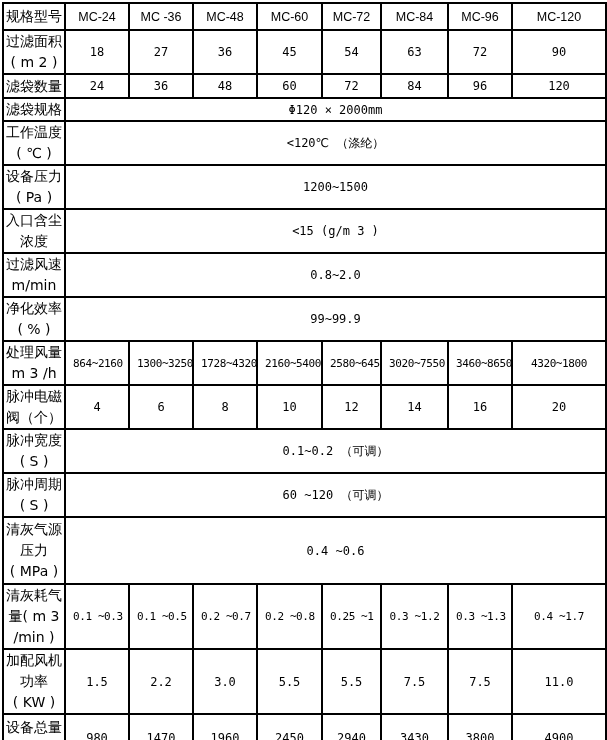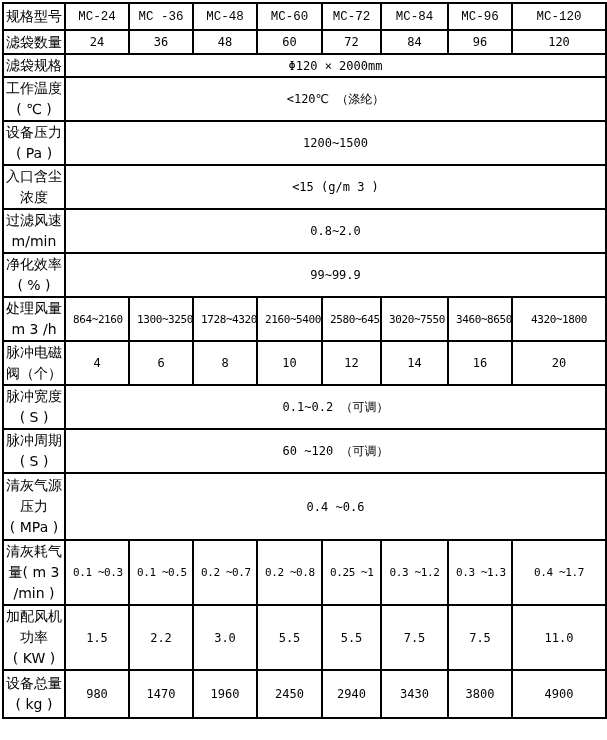--- a/index.html
+++ b/index.html
@@ -30,21 +30,21 @@
     font-size: 14px;
     line-height: 1.5;
     white-space: pre-line;
   }
   td.val {
     font-family: "DejaVu Sans Mono", "DejaVu Sans", monospace;
     font-size: 12px;
     white-space: nowrap;
   }
   td.model {
-    font-family: Liberation Mono, monospace;
+    font-family: Liberation Sans, sans-serif;
     font-size: 12.5px;
     white-space: nowrap;
   }
   tr.tight td.val {
     font-size: 11px;
     letter-spacing: -0.4px;
     padding: 7px;
   }
 </style>
 </head>
@@ -67,20 +67,32 @@
       <td class="label">规格型号</td>
       <td class="model">MC-24</td>
       <td class="model">MC -36</td>
       <td class="model">MC-48</td>
       <td class="model">MC-60</td>
       <td class="model">MC-72</td>
       <td class="model">MC-84</td>
       <td class="model">MC-96</td>
       <td class="model">MC-120</td>
     </tr>
+  <tr style="height: 41px;">
+        <td class="label">过滤面积
+( m 2 )</td>
+        <td class="val">18</td>
+        <td class="val">27</td>
+        <td class="val">36</td>
+        <td class="val">45</td>
+        <td class="val">54</td>
+        <td class="val">63</td>
+        <td class="val">72</td>
+        <td class="val">90</td>
+      </tr>
       <tr style="height: 24px; margin-top: 28px;">
         <td class="label">滤袋数量</td>
         <td class="val">24</td>
         <td class="val">36</td>
         <td class="val">48</td>
         <td class="val">60</td>
         <td class="val">72</td>
         <td class="val">84</td>
         <td class="val">96</td>
         <td class="val">120</td>

